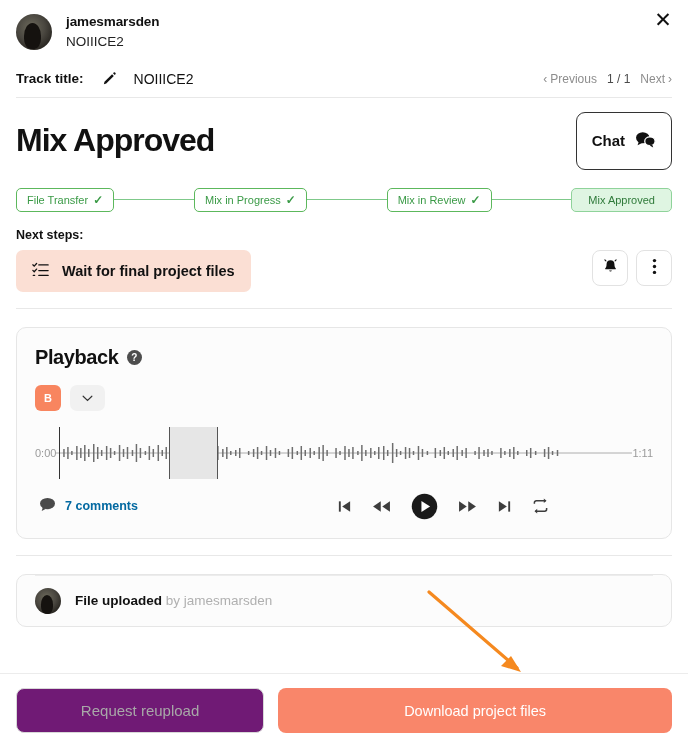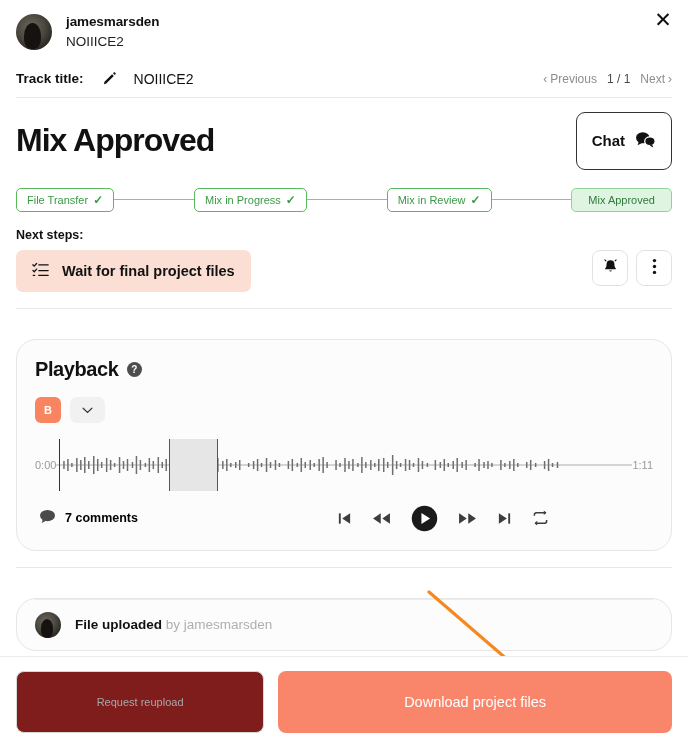--- a/index.html
+++ b/index.html
@@ -103,22 +103,22 @@
   .icon-btns { display: flex; gap: 8px; }
   .icon-btn {
     width: 36px; height: 36px; border: 1px solid #e2e2e2; border-radius: 8px;
     background: #fff; display: flex; align-items: center; justify-content: center;
     cursor: pointer;
   }
   .divider { margin: 16px 16px 0 16px; height: 1px; background: #e8e8e8; }
 
   
   .card {
-    margin: 30px 16px 0 16px;
-    border: 1px solid #e6e6e6; border-radius: 20px;
+    margin: 18px 16px 0 16px;
+    border: 1px solid #e6e6e6; border-radius: 10px;
     background: #fcfcfc;
   }
   .card-pad { padding: 18px 18px 14px 18px; }
   .card-title { font-size: 20px; font-weight: bold; color: #111; display: flex; align-items: center; gap: 8px; letter-spacing: -0.4px;}
   .help-ico {
     width: 15px; height: 15px; border-radius: 50%; background: #4d4d4d; color: #fff;
     font-size: 10px; font-weight: bold; display: inline-flex; align-items: center; justify-content: center;
     cursor: pointer;
   }
 
@@ -142,21 +142,21 @@
   .sel-box {
     position: absolute; top: 0; left: 19.5%; width: 8.6%; height: 100%;
     background: #e6e6e6; border-left: 1.5px solid #555; border-right: 1.5px solid #555;
   }
   .playhead {
     position: absolute; top: 0; left: 0.4%; width: 1.5px; height: 100%; background: #333;
   }
 
   
   .transport { display: flex; align-items: center; justify-content: space-between; margin-top: 14px; padding: 0 4px 4px 4px; }
-  .comments { display: flex; align-items: center; gap: 9px; font-size: 12.5px; font-weight: bold; color: #000000; cursor: pointer; }
+  .comments { display: flex; align-items: center; gap: 9px; font-size: 12.5px; font-weight: bold; color: #0369a1; cursor: pointer; }
   .controls { display: flex; align-items: center; gap: 20px; margin-right: 100px; }
   .ctrl { cursor: pointer; display: flex; align-items: center; }
 
   
   .th-title { font-size: 16px; font-weight: bold; color: #111; padding: 16px 18px 14px 18px; letter-spacing: -0.3px; }
   .th-sep { height: 1px; background: #ececec; margin: 0 18px; }
   .th-row { display: flex; align-items: center; gap: 14px; padding: 12px 18px; }
   .th-avatar {
     width: 26px; height: 26px; border-radius: 50%; flex: 0 0 26px;
     background: radial-gradient(circle at 42% 38%, #6d6a5c 0%, #4a4740 45%, #2a2722 75%, #15120f 100%);
@@ -173,22 +173,22 @@
   .arrow-svg { position: absolute; left: 425px; top: 588px; pointer-events: none; }
 
   
   .bottom-bar {
     position: absolute; left: 0; bottom: 0; width: 688px;
     background: #fff; border-top: 1px solid #ececec;
     padding: 14px 16px 18px 16px;
     display: flex; gap: 14px;
   }
   .btn-secondary {
-    flex: 1 1 0; border: 1px solid #d8d8d8; border-radius: 8px; background: #7f1d1d;
-    padding: 24px 0; font-size: 11px; color: #a8a8a8; cursor: pointer;
+    flex: 1 1 0; border: 1px solid #d8d8d8; border-radius: 8px; background: #701a75;
+    padding: 13px 0; font-size: 15px; color: #a8a8a8; cursor: pointer;
     font-family: "Liberation Sans", sans-serif;
   }
   .btn-primary {
     flex: 1.6 1 0; border: none; border-radius: 8px; background: #f9866a;
     padding: 13px 0; font-size: 14.5px; color: #fff; cursor: pointer;
     font-family: "Liberation Sans", sans-serif;
   }
 </style>
 </head>
 <body>

